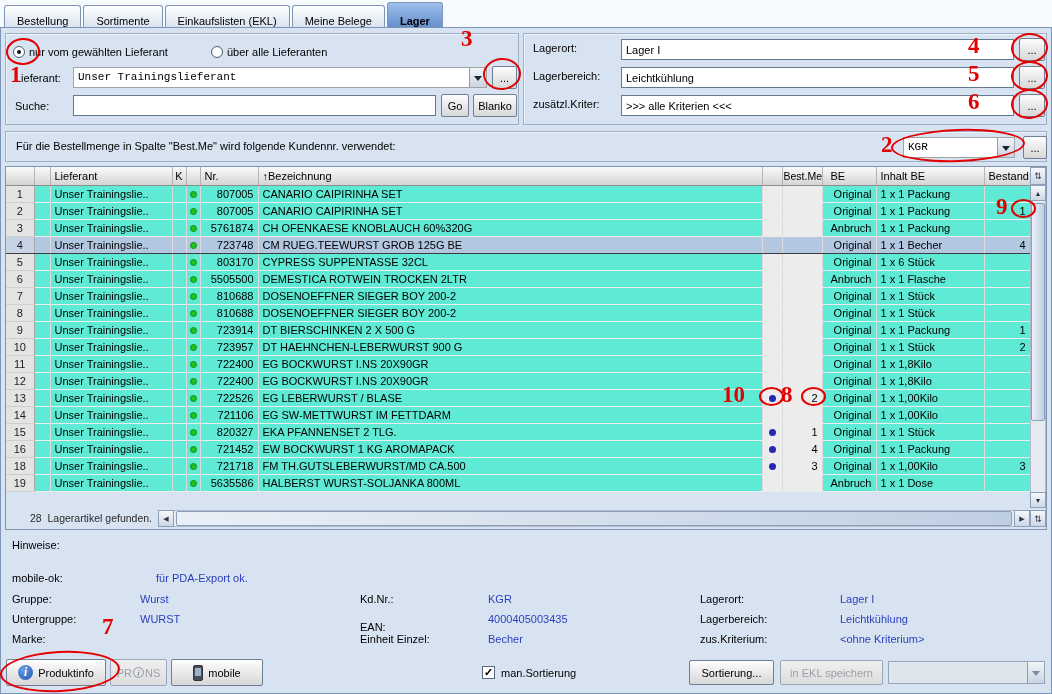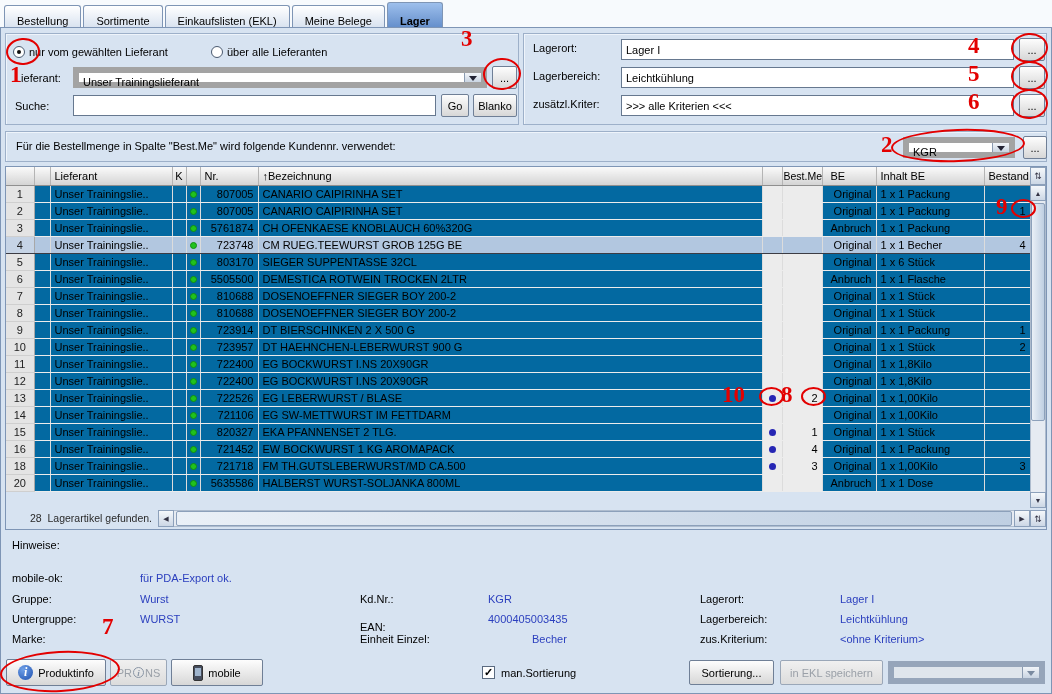--- a/index.html
+++ b/index.html
@@ -27,38 +27,38 @@
   .groupbox { position:absolute; border:1px solid #9db0c9; box-shadow: inset 1px 1px 0 #eef4fb; background:#d7e3f1; }
 
   .lbl { position:absolute; white-space:nowrap; }
 
   
   .radio { position:absolute; width:12px; height:12px; border:1px solid #4a5a70; border-radius:50%; background:#fff; }
   .radio.sel::after { content:""; position:absolute; left:3px; top:3px; width:4px; height:4px; border-radius:50%; background:#111; }
 
   
   .tfield { position:absolute; background:#fff; border:1px solid #66788f; font:inherit; padding:0 4px; }
-  .combo { position:absolute; background:#fff; border:6px solid #a3a3a3; }
+  .combo { position:absolute; background:#fff; border:1px solid #a3a3a3;font-family:Liberation Mono, monospace; }
   .combo .val { position:absolute; left:4px; top:0; line-height:19px; white-space:nowrap; }
   .combo .arrow { position:absolute; right:0; top:0; bottom:0; width:17px;
                   background:linear-gradient(#f2f5f9,#c9d4e2); border-left:1px solid #8a9ab0;
                   display:flex; align-items:center; justify-content:center; }
   .combo .arrow::after { content:""; border:4px solid transparent; border-top:5px solid #223; margin-top:5px; }
   .combo.disabled { background:#dfe5ec; border-color:#96a5ba; }
   .combo.disabled .arrow::after { border-top-color:#7a8aa0; }
 
   .btn { position:absolute; background:linear-gradient(#fdfdfd,#d7d7d7); border:1px solid #6f7f96;
          border-radius:2px; text-align:center; font:inherit; color:#000;
          display:flex; align-items:center; justify-content:center; gap:5px; cursor:default; }
   .btn.disabled { color:#9aa0a8; background:linear-gradient(#f0f0f0,#dcdcdc); border-color:#9aa7b8; }
 
   
   .tablewrap { position:absolute; left:5px; top:166px; width:1042px; height:364px;
                background:#d7e3f1; border:1px solid #7e95b5; }
-  table { border-collapse:collapse; table-layout:fixed; width:1024px; background:#0369a1; }
+  table { border-collapse:collapse; table-layout:fixed; width:1024px; background:#5eead4; }
   th { height:18px; background:linear-gradient(#fafafa,#d4d4d4); border-right:1px solid #b4b4b4;
        border-bottom:1px solid #8f8f8f; font-weight:normal; text-align:left; padding:0 4px;
        white-space:nowrap; overflow:hidden; }
   td { height:17px; border-right:1px solid #dcdcdc; border-bottom:1px solid #ececec;
        padding:0 4px; white-space:nowrap; overflow:hidden; }
   td.c-num { background:#e4e4e4; border-right:1px solid #a8a8a8; border-bottom:1px solid #cfcfcf;
              text-align:center; color:#222; }
   td.c-nr, td.c-bestme, td.c-be, td.c-bestand { text-align:right; }
   td.c-bdot { text-align:center; padding:0; }
   td.c-gdot { text-align:center; padding:0; }
@@ -274,21 +274,21 @@
     <td class="c-bestand">4</td>
   </tr>
 
   <tr>
     <td class="c-num">5</td>
     <td class="c-icon"></td>
     <td class="c-lief">Unser Trainingslie..</td>
     <td class="c-k"></td>
     <td class="c-gdot"><span class="gdot"></span></td>
     <td class="c-nr">803170</td>
-    <td class="c-bez">SIEGER SUPPENTASSE 32CL</td>
+    <td class="c-bez">CYPRESS SUPPENTASSE 32CL</td>
     <td class="c-bdot"><span class="bdot" style="visibility: hidden;"></span></td>
     <td class="c-bestme"></td>
     <td class="c-be">Original</td>
     <td class="c-inhalt">1 x 6 Stück</td>
     <td class="c-bestand"></td>
   </tr>
 
   <tr>
     <td class="c-num">6</td>
     <td class="c-icon"></td>
@@ -464,21 +464,21 @@
     <td class="c-nr">721718</td>
     <td class="c-bez">FM TH.GUTSLEBERWURST/MD CA.500</td>
     <td class="c-bdot"><span class="bdot"></span></td>
     <td class="c-bestme">3</td>
     <td class="c-be">Original</td>
     <td class="c-inhalt">1 x 1,00Kilo</td>
     <td class="c-bestand">3</td>
   </tr>
 
   <tr>
-    <td class="c-num">20</td>
+    <td class="c-num">19</td>
     <td class="c-icon"></td>
     <td class="c-lief">Unser Trainingslie..</td>
     <td class="c-k"></td>
     <td class="c-gdot"><span class="gdot"></span></td>
     <td class="c-nr">5635586</td>
     <td class="c-bez">HALBERST WURST-SOLJANKA 800ML</td>
     <td class="c-bdot"><span class="bdot" style="visibility: hidden;"></span></td>
     <td class="c-bestme"></td>
     <td class="c-be">Anbruch</td>
     <td class="c-inhalt">1 x 1 Dose</td>
@@ -503,40 +503,40 @@
   <div class="sb-thumb" style="left:17px; top:0px; width:836px; height:15px;"></div>
   <div class="sb-btn" style="right:-1px; top:-1px; width:16px; height:17px;">▶</div>
 </div>
 <div class="corner-btn" style="left:1030px; top:510px; width:16px; height:17px;">
     <span>⇅</span>
   </div>
 
 <span class="dlabel" style="left:12px; top:539px;">Hinweise:</span>
 
 <span class="dlabel" style="left:12px; top:572px;">mobile-ok:</span>
-<span class="dvalue" style="left:140px; top:572px;">für PDA-Export ok.</span>
+<span class="dvalue" style="left:156px; top:572px;">für PDA-Export ok.</span>
 
 <span class="dlabel" style="left:12px; top:593px;">Gruppe:</span>
 <span class="dvalue" style="left:140px; top:593px;">Wurst</span>
 <span class="dlabel" style="left:360px; top:593px;">Kd.Nr.:</span>
 <span class="dvalue" style="left:488px; top:593px;">KGR</span>
 <span class="dlabel" style="left:700px; top:593px;">Lagerort:</span>
 <span class="dvalue" style="left:840px; top:593px;">Lager I</span>
 
 <span class="dlabel" style="left:12px; top:613px;text-align:right;">Untergruppe:</span>
 <span class="dvalue" style="left:140px; top:613px;">WURST</span>
 <span class="dlabel" style="left:360px; top:613px;margin-top:8px;">EAN:</span>
 <span class="dvalue" style="left:488px; top:613px;">4000405003435</span>
 <span class="dlabel" style="left:700px; top:613px;">Lagerbereich:</span>
 <span class="dvalue" style="left:840px; top:613px;">Leichtkühlung</span>
 
 <span class="dlabel" style="left:12px; top:633px;">Marke:</span>
 <span class="dvalue" style="left:140px; top:633px;"></span>
 <span class="dlabel" style="left:360px; top:633px;">Einheit Einzel:</span>
-<span class="dvalue" style="left:488px; top:633px;margin-left:44px;">Becher</span>
+<span class="dvalue" style="left:488px; top:633px;">Becher</span>
 <span class="dlabel" style="left:700px; top:633px;">zus.Kriterium:</span>
 <span class="dvalue" style="left:840px; top:633px;">&lt;ohne Kriterium&gt;</span>
 
 <div class="btn" style="left:6px; top:659px; width:100px; height:27px;">
   <span class="info-icon">i</span>
   <span>Produktinfo</span>
 </div>
 <div class="btn disabled" style="left:110px; top:659px; width:57px; height:27px; gap:1px;">
   <span>PR</span>
   <span class="mini-info-icon">i</span>

